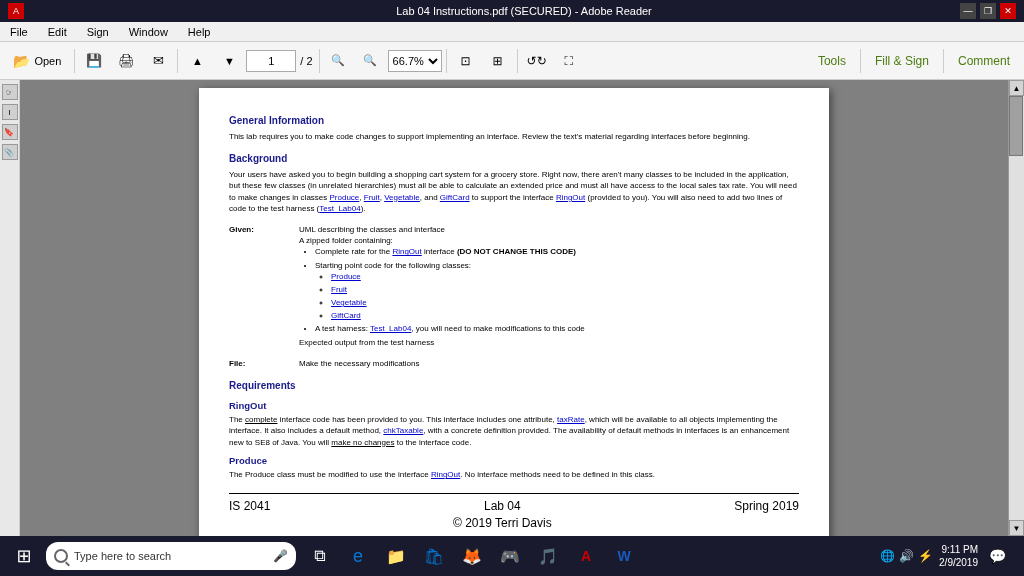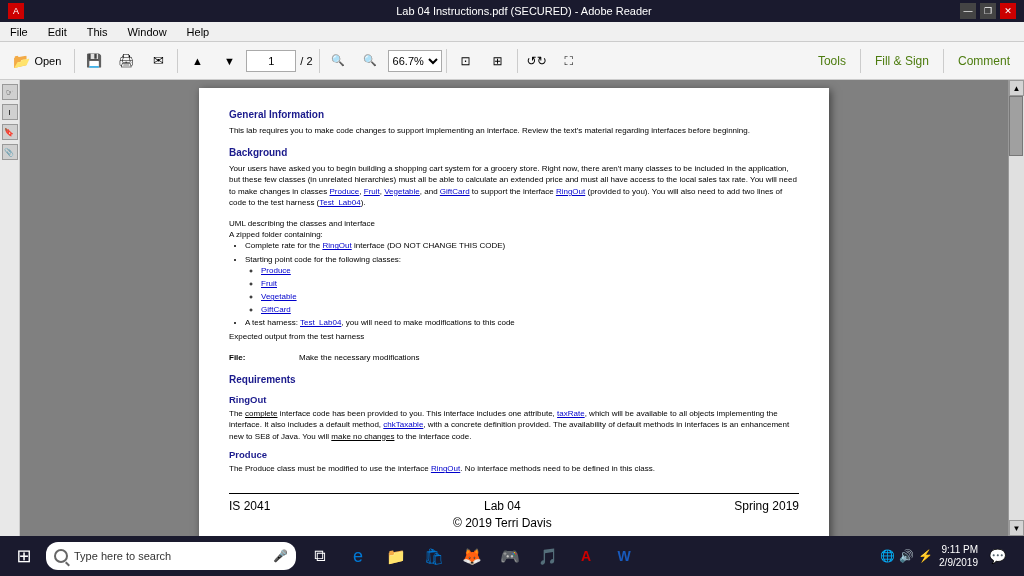--- a/index.html
+++ b/index.html
@@ -126,31 +126,31 @@
       align-items: flex-start;
       background: #808080;
       position: relative;
     }
 
     .pdf-page {
       background: white;
       width: 630px;
       min-height: 456px;
       box-shadow: 2px 2px 8px rgba(0,0,0,0.5);
-      padding: 20px 30px;
+      padding: 26px 30px;
       font-size: 8.5px;
       line-height: 1.4;
       color: #000;
       margin-top: 8px;
       position: relative;
       overflow: hidden;
     }
     .pdf-page p { margin-bottom: 4px; font-size: 8px; }
     .pdf-link { color: #0000cc; text-decoration: underline; }
-    .pdf-bold { font-weight: normal; }
+    .pdf-bold { font-weight: bold; }
 
     .section { margin-bottom: 10px; }
     .section-title { font-weight: bold; color: #1a1a8c; font-size: 10px; margin-bottom: 3px; }
     .subsection-title { font-weight: bold; color: #1a1a8c; font-size: 9.5px; margin-bottom: 2px; margin-top: 6px; }
 
     .pdf-table { display: flex; width: 100%; margin-bottom: 4px; }
     .pdf-table-label { width: 70px; font-weight: bold; font-size: 8px; color: #000; flex-shrink: 0; }
     .pdf-table-content { flex: 1; font-size: 8px; }
 
     ul { padding-left: 16px; }
@@ -272,21 +272,21 @@
   <div class="title-bar-controls">
     <button class="title-btn">—</button>
     <button class="title-btn">❐</button>
     <button class="title-btn" style="background:#c00;">✕</button>
   </div>
 </div>
 
 <div class="menu-bar">
   <span class="menu-item">File</span>
   <span class="menu-item">Edit</span>
-  <span class="menu-item">This</span>
+  <span class="menu-item">Sign</span>
   <span class="menu-item">Window</span>
   <span class="menu-item">Help</span>
 </div>
 
 <div class="toolbar">
 
   <button class="tb-btn" style="gap:4px; padding:0 8px;">
     <span style="font-size:14px;">📂</span>
     <span>Open</span>
   </button>
@@ -351,20 +351,21 @@
 
       <div class="section">
         <div class="section-title">Background</div>
         <p>
           <span>Your users have asked you to begin building a shopping cart system for a grocery store.  Right now, there aren't many classes to be included in the application, but these few classes (in unrelated hierarchies) must all be able to calculate an extended price and must all have access to the local sales tax rate.  You will need to make changes in classes </span><span class="pdf-link">Produce</span><span>, </span><span class="pdf-link">Fruit</span><span>, </span><span class="pdf-link">Vegetable</span><span>, and </span><span class="pdf-link">GiftCard</span><span> to support the interface </span><span class="pdf-link">RingOut</span><span> (provided to you).  You will also need to add two lines of code to the test harness (</span><span class="pdf-link">Test_Lab04</span><span>).</span>
         </p>
       </div>
 
       <div class="section">
         <div class="pdf-table">
+          <div class="pdf-table-label">Given:</div>
           <div class="pdf-table-content">
             <div>UML describing the classes and interface</div>
             <div>A zipped folder containing:</div>
             <ul>
               <li>
                 <span>Complete rate for the </span><span class="pdf-link">RingOut</span><span> interface </span><span class="pdf-bold">(DO NOT CHANGE THIS CODE)</span>
               </li>
               <li>
                 <span>Starting point code for the following classes:</span>
                 <ul>

